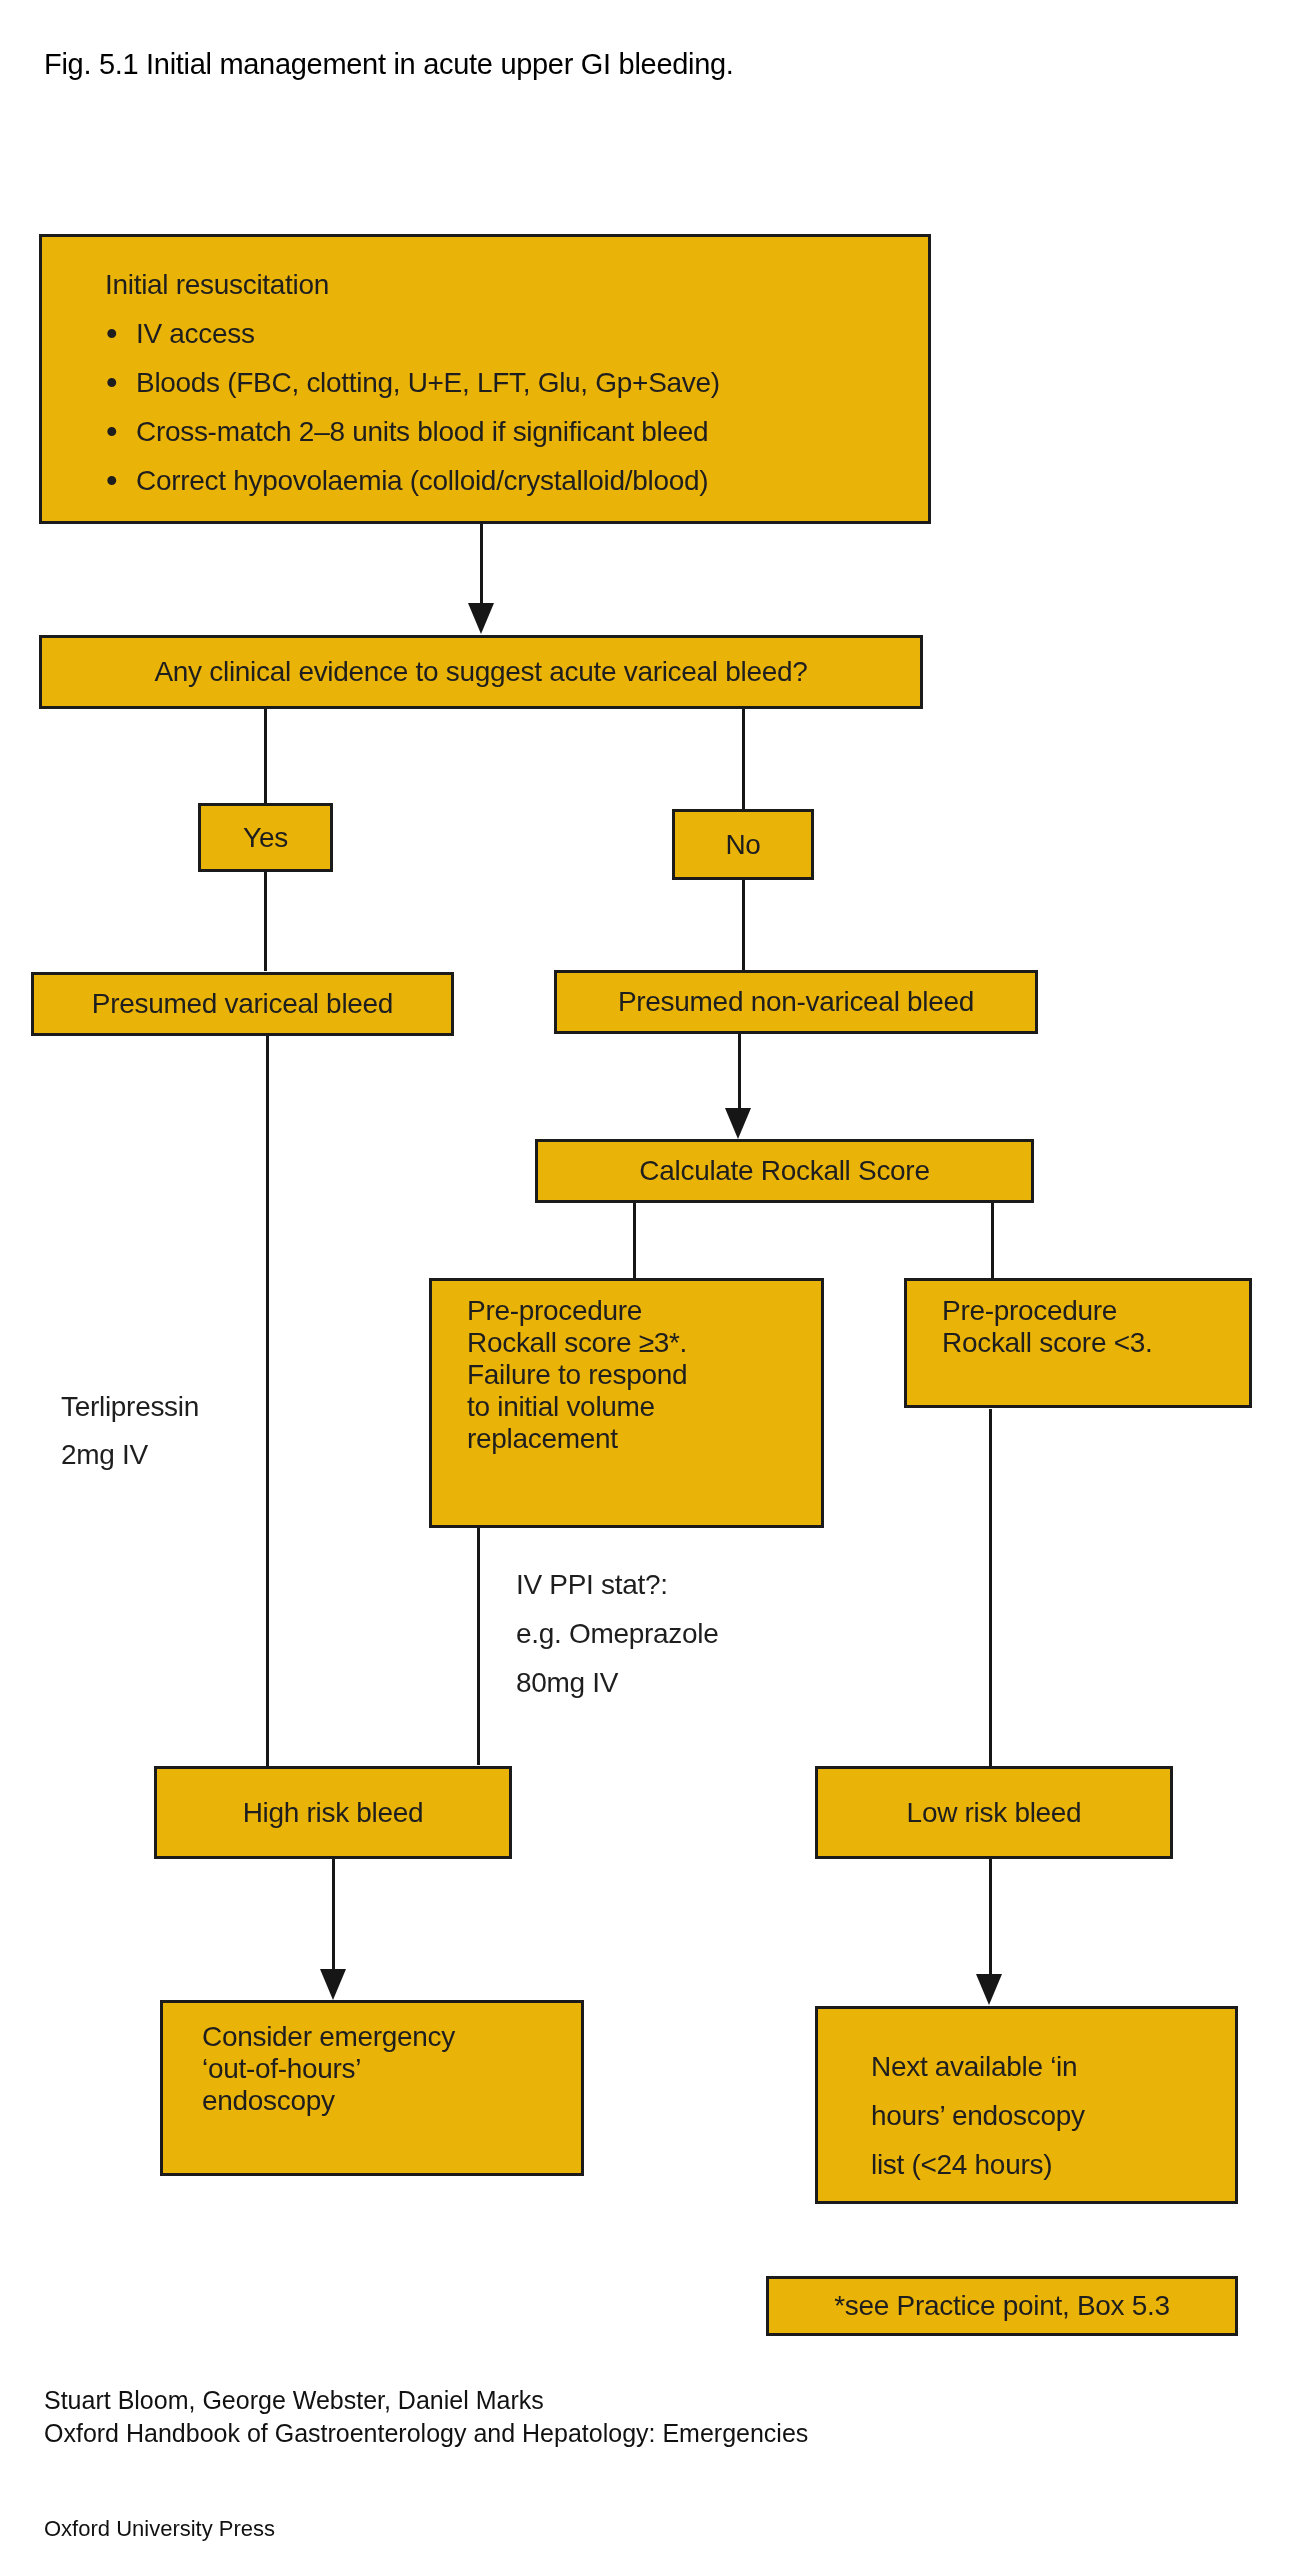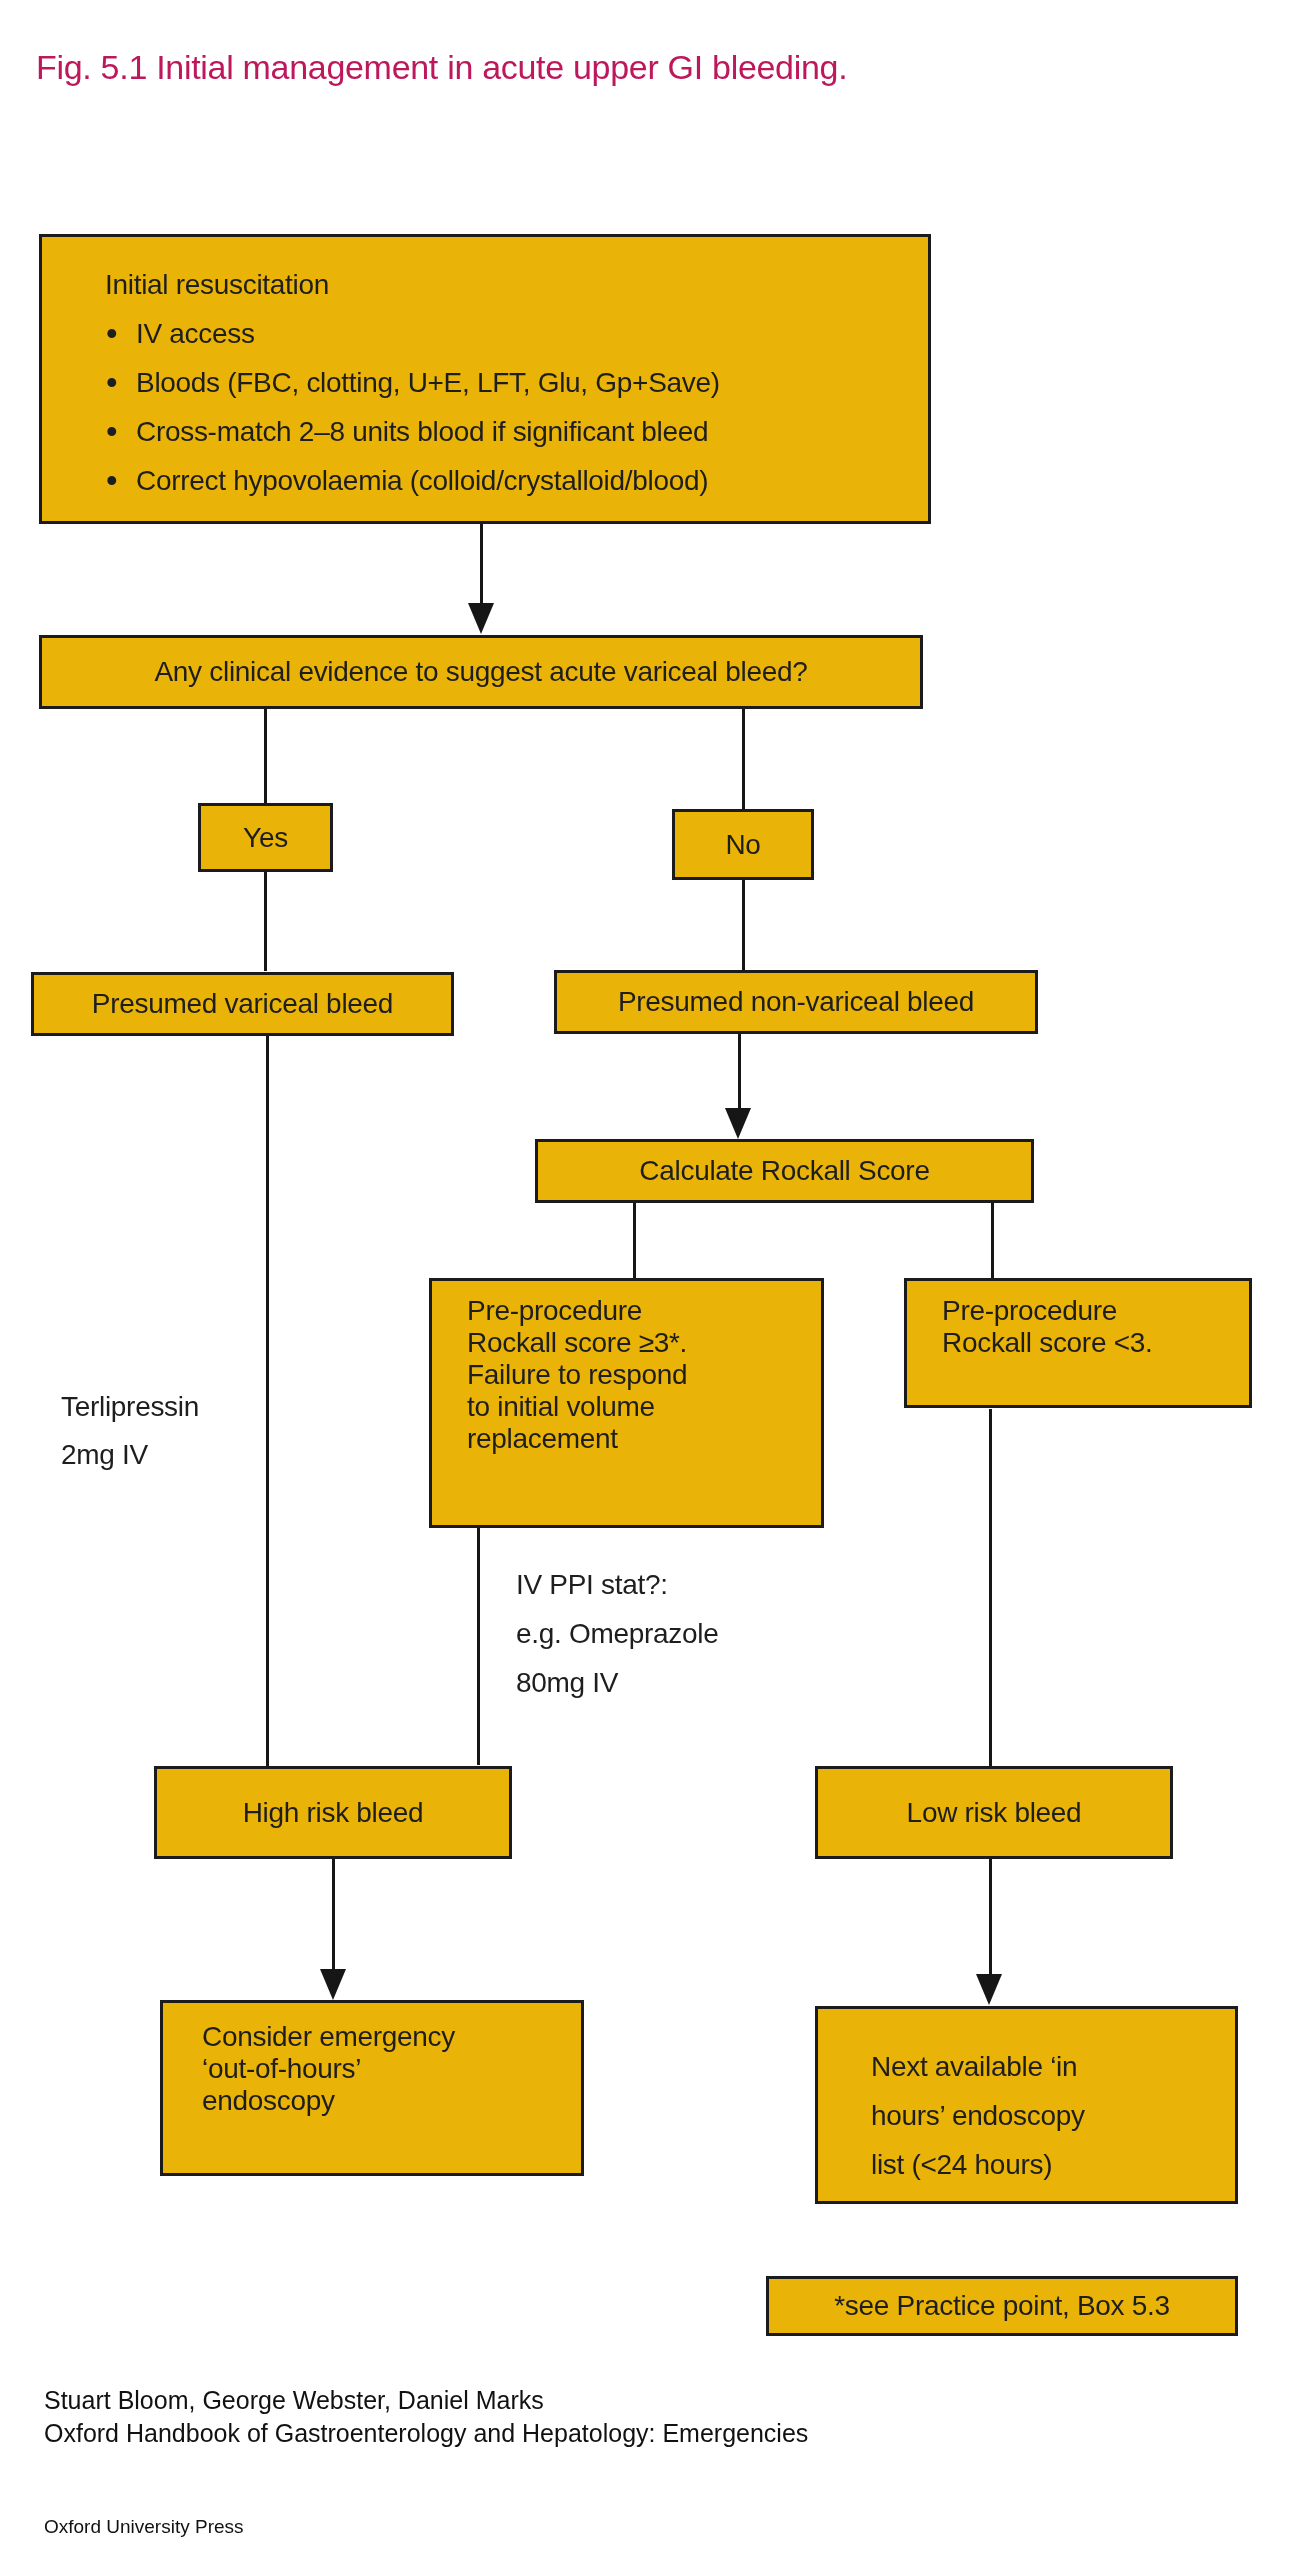--- a/index.html
+++ b/index.html
@@ -7,24 +7,24 @@
     position:relative;
     width:1290px;
     height:2576px;
     background:#ffffff;
     font-family:"Liberation Sans", sans-serif;
     color:#1c1c1c;
     overflow:hidden;
   }
   .fig-title{
     position:absolute;
-    left:36px; top:48px;
-    font-size:34px;
+    left:44px; top:48px;
+    font-size:29px;
     letter-spacing:-0.3px;
-    color:#be185d;
+    color:#000000;
     white-space:nowrap;
   }
   .box{
     position:absolute;
     box-sizing:border-box;
     border:3.1px solid #1b1b1b;
     background:#eab308;
     z-index:2;
     font-size:28px;
     letter-spacing:-0.3px;
@@ -82,21 +82,21 @@
     position:absolute;
     left:44px; top:2384px;
     font-size:25px;
     line-height:33px;
     color:#111;
     white-space:pre-line;
   }
   .footer-press{
     position:absolute;
     left:44px; top:2516px;
-    font-size:19px;
+    font-size:22px;
     color:#111;
     white-space:nowrap;
   }
 </style>
 </head>
 <body>
 
 <div class="canvas">
 
   <div class="fig-title">Fig. 5.1 Initial management in acute upper GI bleeding.</div>

